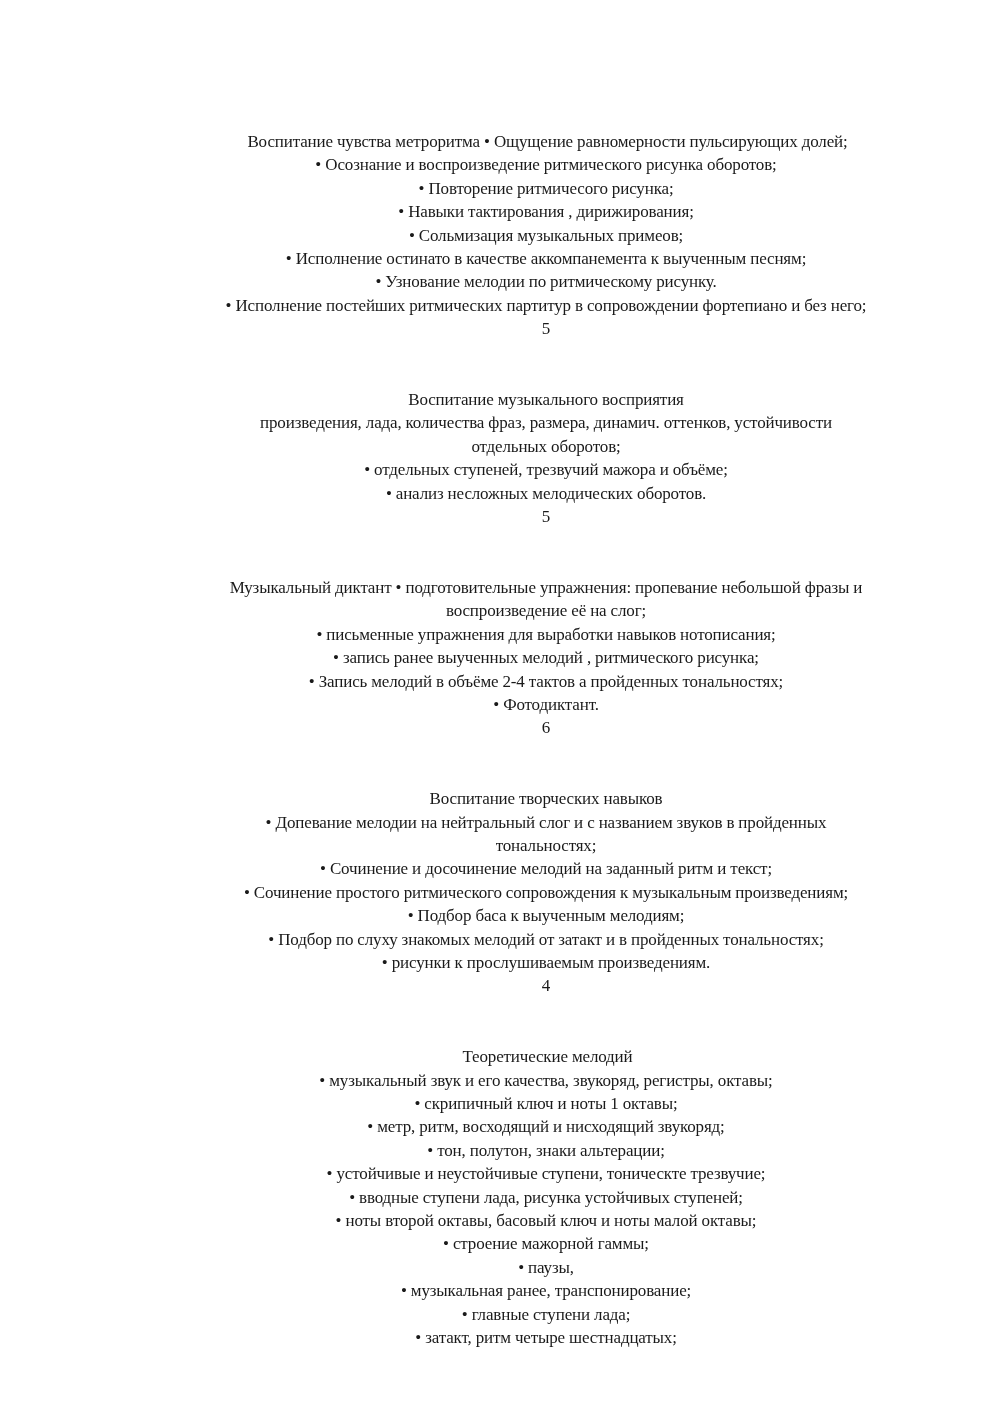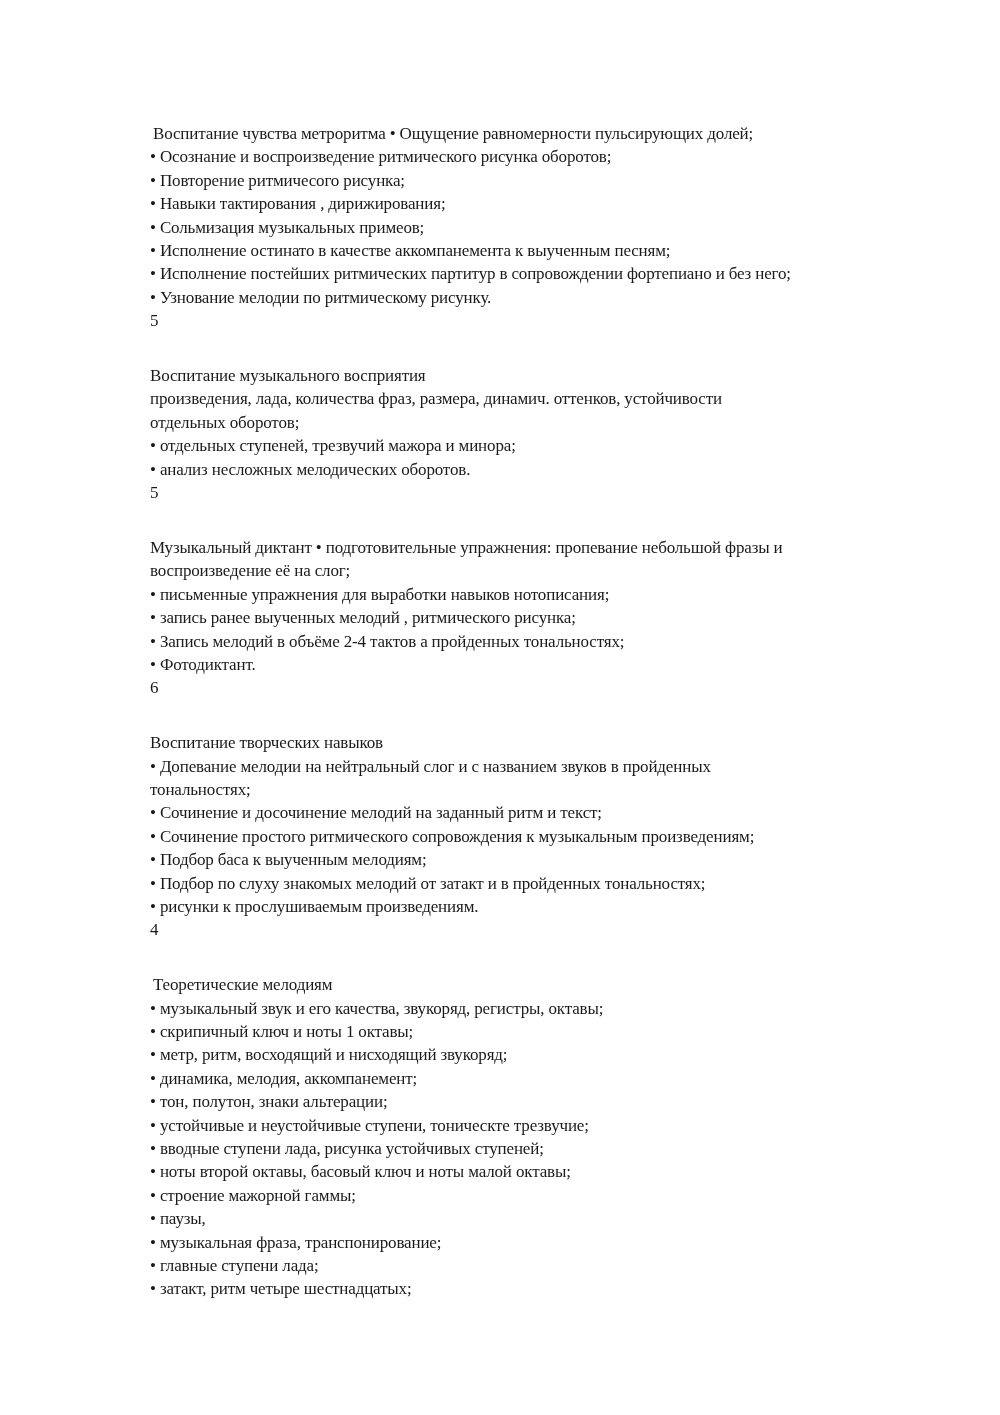--- a/index.html
+++ b/index.html
@@ -15,21 +15,22 @@
       font-family: "Liberation Serif", serif;
       color: #1a1a1a;
     }
     .page {
       position: absolute;
       left: 146px;
       top: 118px;
       width: 800px;
     }
     .section {
-      margin: 4px;
+      margin: 12px;
+      text-align: center;
     }
     .line {
       font-size: 17px;
       line-height: 23.4px;
       white-space: nowrap;
       letter-spacing: -0.15px;
     }
     .title-indent {
       padding-left: 3px;
     }
@@ -46,31 +47,31 @@
 
 <div class="page">
 
   <div class="section">
     <div class="line title-indent">Воспитание чувства метроритма • Ощущение равномерности пульсирующих долей;</div>
     <div class="line">• Осознание и воспроизведение ритмического рисунка оборотов;</div>
     <div class="line">• Повторение ритмичесого рисунка;</div>
     <div class="line">• Навыки тактирования , дирижирования;</div>
     <div class="line">• Сольмизация музыкальных примеов;</div>
     <div class="line">• Исполнение остинато в качестве аккомпанемента к выученным песням;</div>
+    <div class="line">• Узнование мелодии по ритмическому рисунку.</div>
     <div class="line">• Исполнение постейших ритмических партитур в сопровождении фортепиано и без него;</div>
-    <div class="line">• Узнование мелодии по ритмическому рисунку.</div>
     <div class="num">5</div>
   </div>
   <div class="gap"></div>
 
   <div class="section">
     <div class="line">Воспитание музыкального восприятия</div>
     <div class="line">произведения, лада, количества фраз, размера, динамич. оттенков, устойчивости</div>
     <div class="line">отдельных оборотов;</div>
-    <div class="line">• отдельных ступеней, трезвучий мажора и минора;</div>
+    <div class="line">• отдельных ступеней, трезвучий мажора и объёме;</div>
     <div class="line">• анализ несложных мелодических оборотов.</div>
     <div class="num">5</div>
   </div>
   <div class="gap"></div>
 
   <div class="section">
     <div class="line">Музыкальный диктант • подготовительные упражнения: пропевание небольшой фразы и</div>
     <div class="line">воспроизведение её на слог;</div>
     <div class="line">• письменные упражнения для выработки навыков нотописания;</div>
     <div class="line">• запись ранее выученных мелодий , ритмического рисунка;</div>
@@ -87,29 +88,28 @@
     <div class="line">• Сочинение и досочинение мелодий на заданный ритм и текст;</div>
     <div class="line">• Сочинение простого ритмического сопровождения к музыкальным произведениям;</div>
     <div class="line">• Подбор баса к выученным мелодиям;</div>
     <div class="line">• Подбор по слуху знакомых мелодий от затакт и в пройденных тональностях;</div>
     <div class="line">• рисунки к прослушиваемым произведениям.</div>
     <div class="num">4</div>
   </div>
   <div class="gap"></div>
 
   <div class="section">
-    <div class="line title-indent">Теоретические мелодиям</div>
+    <div class="line title-indent">Теоретические мелодий</div>
     <div class="line">• музыкальный звук и его качества, звукоряд, регистры, октавы;</div>
     <div class="line">• скрипичный ключ и ноты 1 октавы;</div>
     <div class="line">• метр, ритм, восходящий и нисходящий звукоряд;</div>
-    <div class="line">• динамика, мелодия, аккомпанемент;</div>
     <div class="line">• тон, полутон, знаки альтерации;</div>
     <div class="line">• устойчивые и неустойчивые ступени, тоническте трезвучие;</div>
     <div class="line">• вводные ступени лада, рисунка устойчивых ступеней;</div>
     <div class="line">• ноты второй октавы, басовый ключ и ноты малой октавы;</div>
     <div class="line">• строение мажорной гаммы;</div>
     <div class="line">• паузы,</div>
-    <div class="line">• музыкальная фраза, транспонирование;</div>
+    <div class="line">• музыкальная ранее, транспонирование;</div>
     <div class="line">• главные ступени лада;</div>
     <div class="line">• затакт, ритм четыре шестнадцатых;</div>
   </div>
 
 </div>
 
 </body></html>

